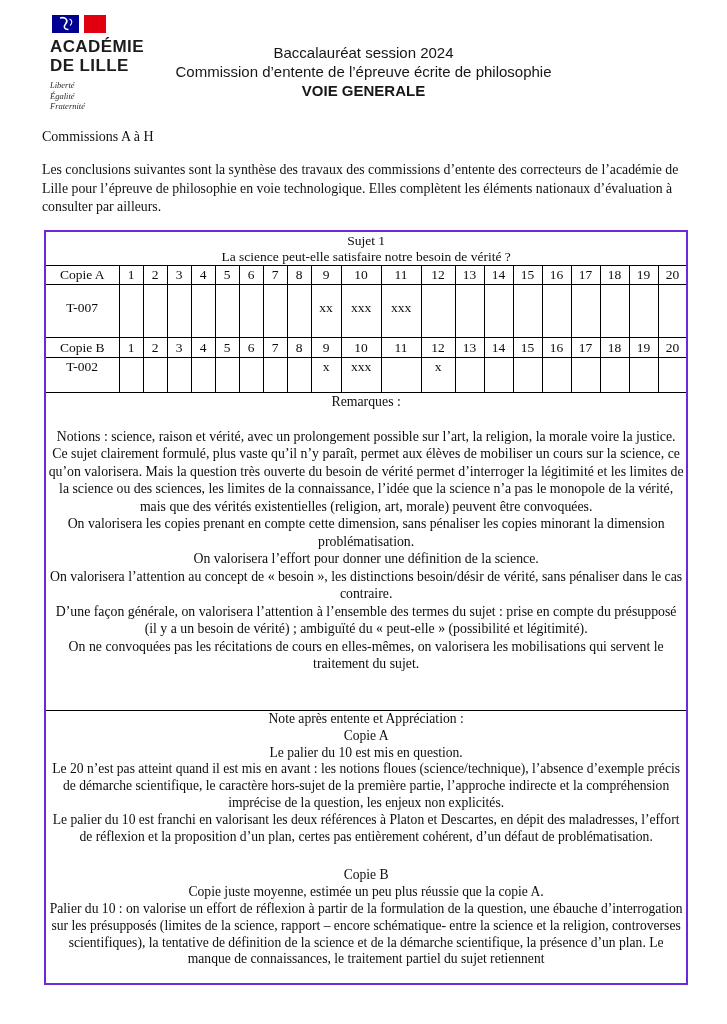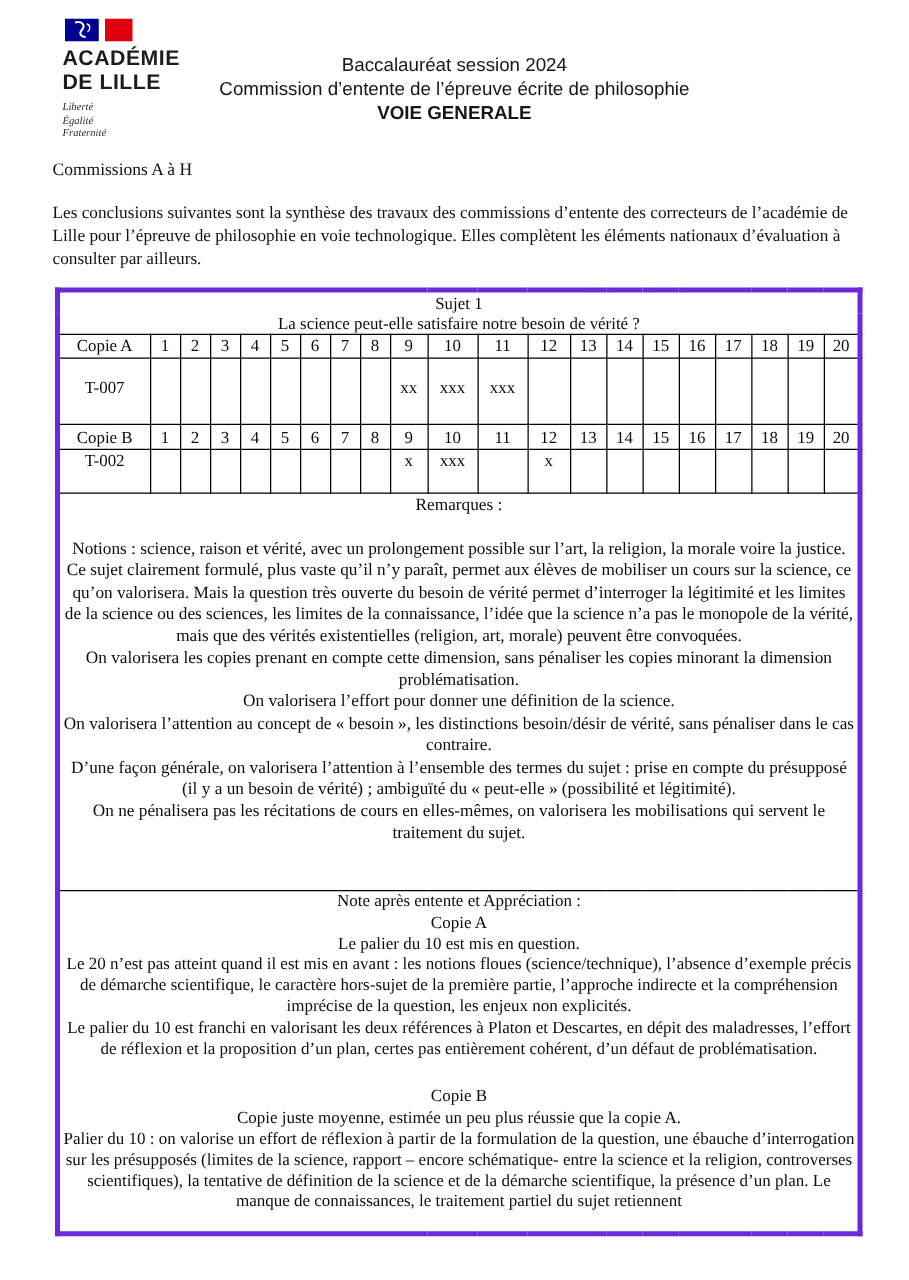--- a/index.html
+++ b/index.html
@@ -28,21 +28,21 @@
   .head-center .b{font-weight:bold;}
 
   
   .commissions{position:absolute;left:42px;top:129px;font-size:14px;}
   .intro{position:absolute;left:42px;top:161px;width:652px;font-size:13.8px;line-height:18.5px;}
 
   
   table.grid{
     position:absolute;left:44px;top:230px;width:644px;
     border-collapse:collapse;table-layout:fixed;
-    border:4px solid #6d28d9;font-size:13.5px;color:#0d0d0d;
+    border:2px solid #6d28d9;font-size:13.5px;color:#0d0d0d;
   }
   table.grid td{border:1px solid #000;padding:0 2px;overflow:hidden;text-align:center;}
   tr.tt1 td{border-bottom:none;height:17px;}
   tr.tt2 td{border-top:none;height:16px;}
   tr.r-scaleA td{height:18px;}
   tr.r-scaleB td{height:19px;}
   td.lbl{text-align:left;padding-left:5px;}
   tr.r-markA td{height:37px;vertical-align:top;padding-top:15px;}
   tr.r-markB td{height:33px;vertical-align:top;padding-top:1px;}
   td.block{
@@ -218,21 +218,21 @@
     <tr>
       <td colspan="21" class="block block-rem">
         <p>Remarques :</p>
         <p class="gap"></p>
         <p>Notions : science, raison et vérité, avec un prolongement possible sur l’art, la religion, la morale voire la justice.</p>
         <p>Ce sujet clairement formulé, plus vaste qu’il n’y paraît, permet aux élèves de mobiliser un cours sur la science, ce qu’on valorisera. Mais la question très ouverte du besoin de vérité permet d’interroger la légitimité et les limites de la science ou des sciences, les limites de la connaissance, l’idée que la science n’a pas le monopole de la vérité, mais que des vérités existentielles (religion, art, morale) peuvent être convoquées.</p>
         <p>On valorisera les copies prenant en compte cette dimension, sans pénaliser les copies minorant la dimension problématisation.</p>
         <p>On valorisera l’effort pour donner une définition de la science.</p>
         <p>On valorisera l’attention au concept de « besoin », les distinctions besoin/désir de vérité, sans pénaliser dans le cas contraire.</p>
         <p>D’une façon générale, on valorisera l’attention à l’ensemble des termes du sujet : prise en compte du présupposé (il y a un besoin de vérité) ; ambiguïté du « peut-elle » (possibilité et légitimité).</p>
-        <p>On ne pénalisera pas les récitations de cours en elles-mêmes, on valorisera les mobilisations qui servent le traitement du sujet.</p>
+        <p>On ne convoquées pas les récitations de cours en elles-mêmes, on valorisera les mobilisations qui servent le traitement du sujet.</p>
       </td>
     </tr>
 
     <tr>
       <td colspan="21" class="block block-note">
         <p>Note après entente et Appréciation :</p>
         <p>Copie A</p>
         <p>Le palier du 10 est mis en question.</p>
         <p>Le 20 n’est pas atteint quand il est mis en avant : les notions floues (science/technique), l’absence d’exemple précis de démarche scientifique, le caractère hors-sujet de la première partie, l’approche indirecte et la compréhension imprécise de la question, les enjeux non explicités.</p>
         <p>Le palier du 10 est franchi en valorisant les deux références à Platon et Descartes, en dépit des maladresses, l’effort de réflexion et la proposition d’un plan, certes pas entièrement cohérent, d’un défaut de problématisation.</p>

